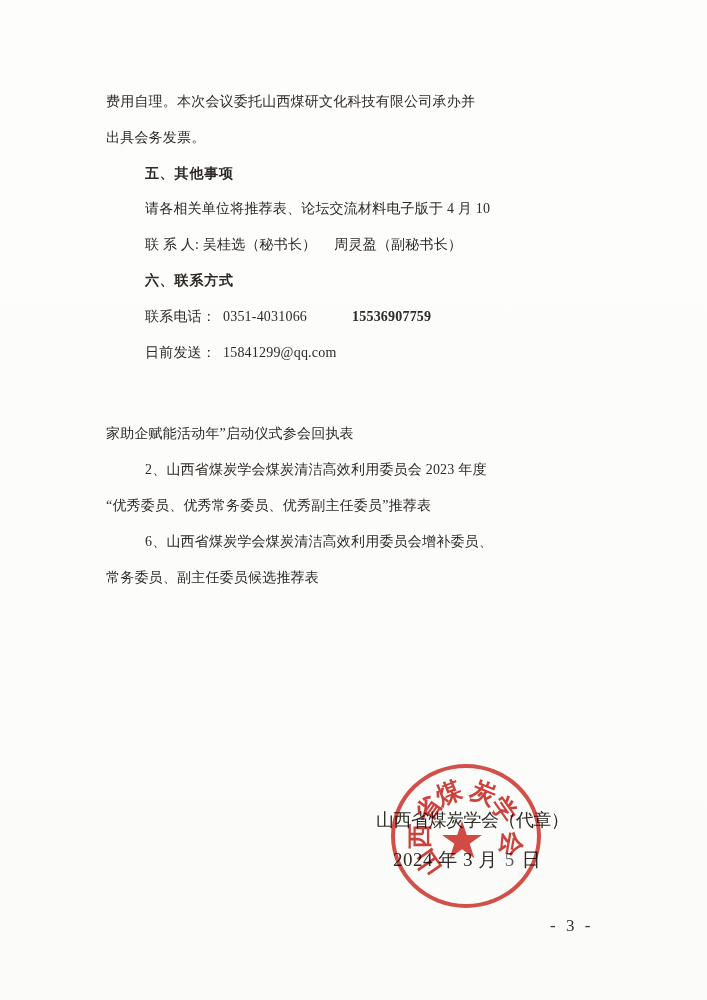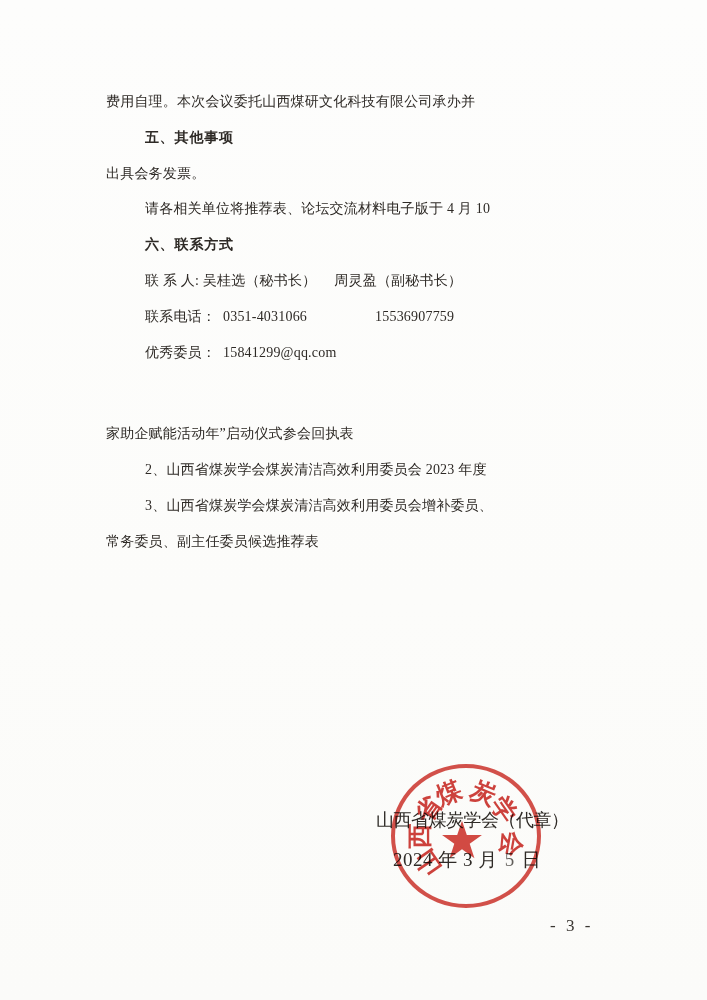--- a/index.html
+++ b/index.html
@@ -16,21 +16,21 @@
   
   .doc {
     position:absolute; left:106px; top:84px; width:520px;
     font-size:14px; line-height:35.8px; letter-spacing:0.2px;
   }
   .ln { height:35.8px; white-space:nowrap; }
   .ind { text-indent:39px; }
   .bold { font-weight:bold; letter-spacing:0.8px; }
   .gap { height:46px; }
   .sp6  { margin-left:7px; }
-  .sp68 { margin-left:68px; }
+  .sp68 { margin-left:45px;font-weight:bold; }
   
   .signature { position:absolute; left:376px; top:808px; color:#2e2a26; }
   .sig-org  { font-size:18px; letter-spacing:-0.5px; white-space:nowrap; }
   .sig-date { margin-top:15px; margin-left:17px; font-size:19px; letter-spacing:0.5px; white-space:nowrap; }
   .sig-date .day { opacity:0.75; margin-left:7px; }
   .sig-date .suffix { margin-left:7px; }
   
   .pagenum { position:absolute; left:550px; top:916px; font-size:17px; letter-spacing:3px; color:#3a3632; }
   
   .seal {
@@ -47,38 +47,39 @@
   }
   .seal .star { position:absolute; left:50%; top:50%; margin:-17px 0 0 -25px; }
 </style>
 </head>
 <body>
 
 <div class="page">
 
   <div class="doc">
     <div class="ln">费用自理。本次会议委托山西煤研文化科技有限公司承办并</div>
+    <div class="ln">出具会务发票。</div>
+
     <div class="ln ind bold">五、其他事项</div>
-
-    <div class="ln">出具会务发票。</div>
     <div class="ln ind">请各相关单位将推荐表、论坛交流材料电子版于 4 月 10</div>
 
+    <div class="ln ind">联 系 人: 吴桂选（秘书长）　 周灵盈（副秘书长）</div>
     <div class="ln ind bold">六、联系方式</div>
-    <div class="ln ind">联 系 人: 吴桂选（秘书长）　 周灵盈（副秘书长）</div>
 
     <div class="ln ind"><span>联系电话：</span><span class="sp6">0351-4031066</span><span class="sp68">15536907759</span></div>
 
-    <div class="ln ind"><span>优秀委员：</span><span class="sp6">15841299@qq.com</span></div>
+    <div class="ln ind"><span>日前发送：</span><span class="sp6">15841299@qq.com</span></div>
 
 
     <div class="ln gap"></div>
 
     <div class="ln">家助企赋能活动年”启动仪式参会回执表</div>
     <div class="ln ind">2、山西省煤炭学会煤炭清洁高效利用委员会 2023 年度</div>
-    <div class="ln ind">3、山西省煤炭学会煤炭清洁高效利用委员会增补委员、</div>
+    <div class="ln">“优秀委员、优秀常务委员、优秀副主任委员”推荐表</div>
+    <div class="ln ind">6、山西省煤炭学会煤炭清洁高效利用委员会增补委员、</div>
     <div class="ln">常务委员、副主任委员候选推荐表</div>
   </div>
 
   <div class="signature">
     <div class="sig-org">山西省煤炭学会（代章）</div>
     <div class="sig-date"><span>2024 年 3 月</span><span class="day">5</span><span class="suffix">日</span></div>
   </div>
 
   <div class="seal">
     <span class="arc-char" style="--a:-125deg">山</span>

